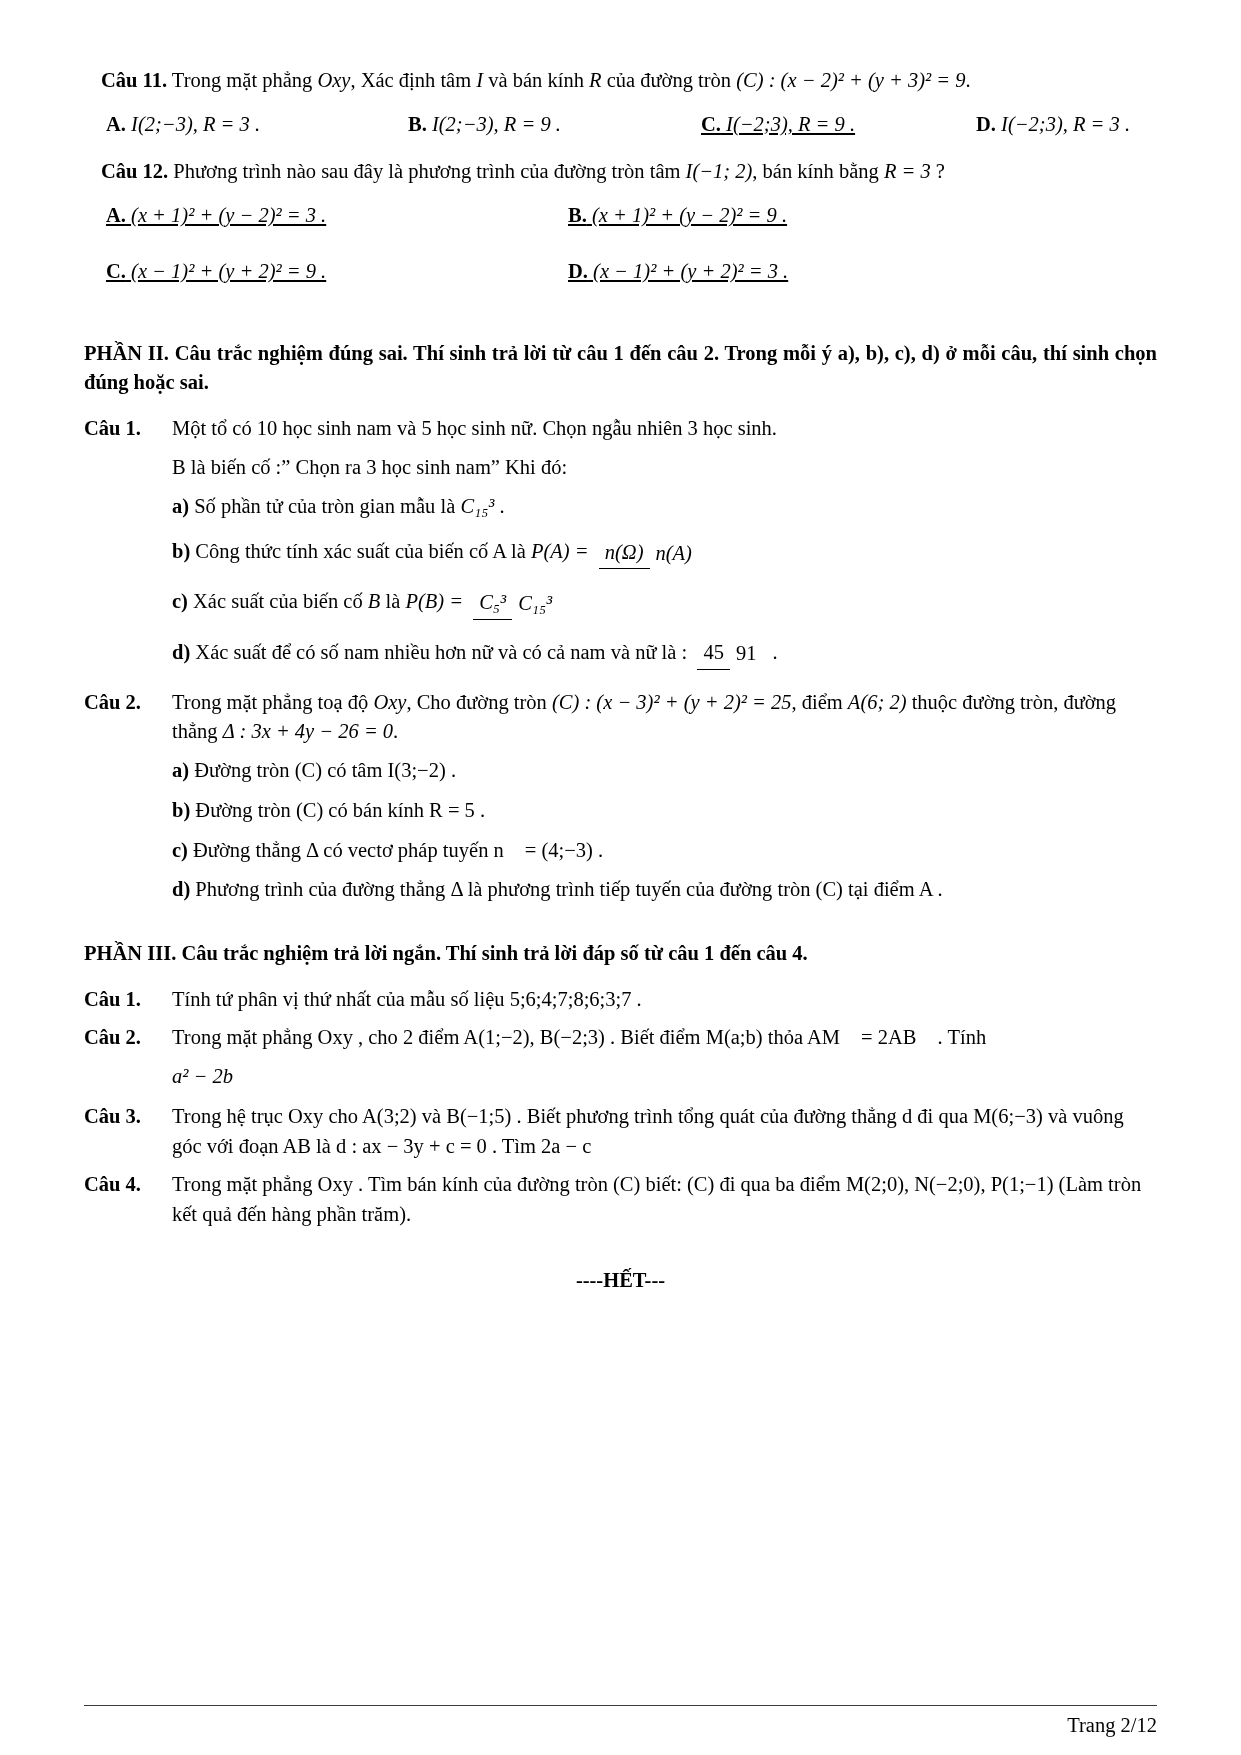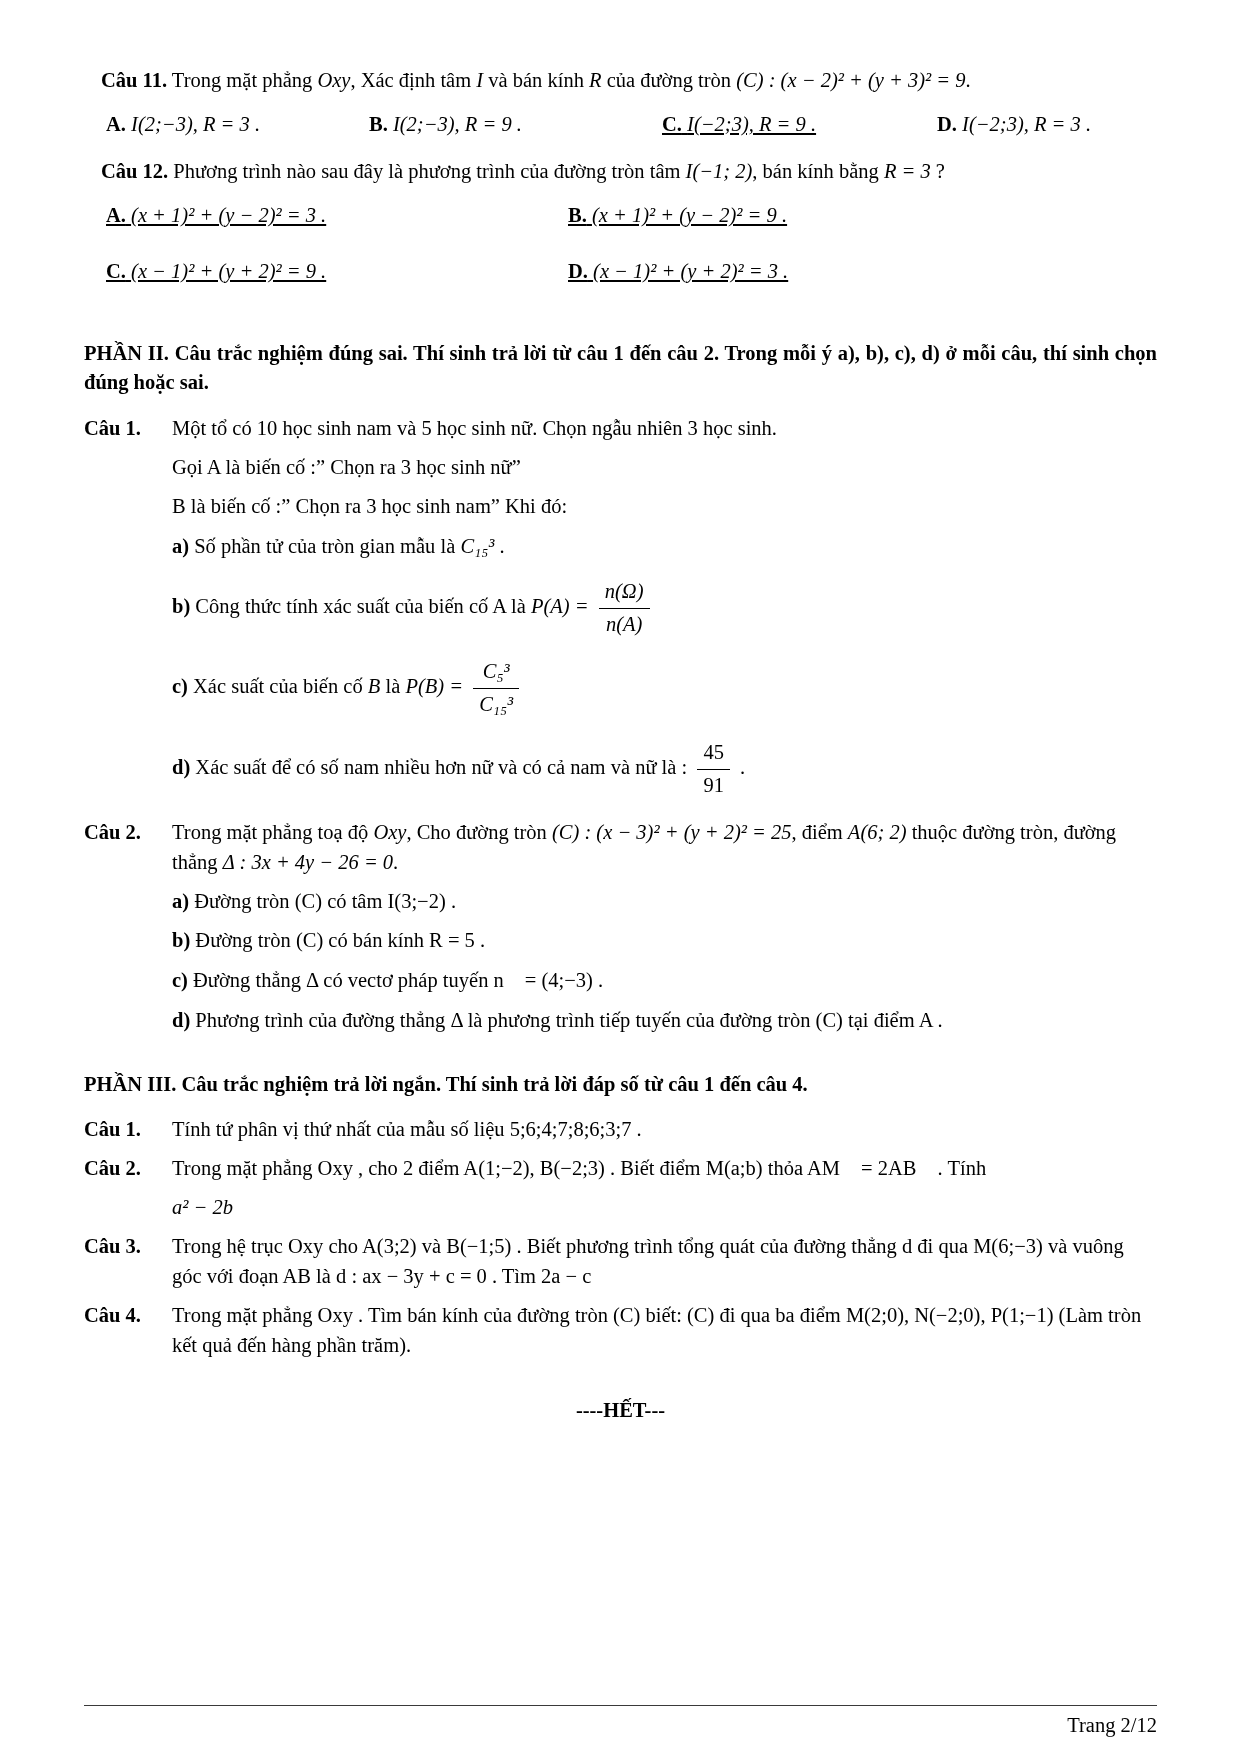--- a/index.html
+++ b/index.html
@@ -10,37 +10,37 @@
     font-family: "Liberation Serif", "DejaVu Serif", serif;
     font-size: 20.5px; line-height: 1.45;
   }
   .content { padding: 66px 84px 0 84px; }
   .b { font-weight: bold; }
   .m { font-style: italic; }
   .para { margin: 0 0 14px 17px; }
   .optrow { display: flex; padding-left: 22px; margin: 0 0 18px 0; gap: 47px; }
   .optrow .opt { white-space: nowrap; }
   .optrow .o1 { width: 216px; }
-  .optrow .o2 { width: 246px; }
+  .optrow .o2 { width: 246px; margin-left: 39px; }
   .optrow .o3 { width: 228px; text-decoration: underline; }
   .optgrid {
     display: grid; grid-template-columns: 462px 1fr;
     row-gap: 26px; padding-left: 22px; margin: 4px 0 0 0; text-decoration: underline;
   }
   .heading { font-weight: bold; text-align: justify; margin: 0 0 16px 0; }
   .mt-xl { margin-top: 52px; }
   .mt-lg { margin-top: 34px; }
   .qhead { display: flex; margin: 0 0 9px 0; }
   .qlabel { flex: 0 0 88px; font-weight: bold; }
   .qtext { flex: 1; }
   .indent { margin: 0 0 10px 88px; }
   .item { margin: 0 0 15px 88px; }
   .item-tall { margin: 8px 0 18px 88px; }
   .frac {
-    display: inline-flex; flex-direction: column; text-align: center;
+    display: inline-flex; flex-direction: row; 
     vertical-align: middle; margin: 0 5px;
   }
   .frac .num { display: block; border-bottom: 1.4px solid #000; padding: 0 6px 1px 6px; }
   .frac .den { display: block; padding: 1px 6px 0 6px; }
   .center { text-align: center; margin: 36px 0 0 0; }
   .signature { margin: 44px 0 0 478px; }
   .footer { position: absolute; left: 84px; right: 84px; bottom: 14px; }
   .rule { border-top: 1.6px solid #3a3a3a; margin-bottom: 5px; }
   .pagenum { text-align: right; }
 </style>
@@ -82,21 +82,20 @@
       <span><span class="b">C.</span> <span class="m">(x − 1)² + (y + 2)² = 9 .</span></span>
       <span><span class="b">D.</span> <span class="m">(x − 1)² + (y + 2)² = 3 .</span></span>
     </div>
 
     <p class="heading mt-xl">PHẦN II. Câu trắc nghiệm đúng sai. Thí sinh trả lời từ câu 1 đến câu 2. Trong mỗi ý a), b), c), d) ở mỗi câu, thí sinh chọn đúng hoặc sai.</p>
 
     <div class="qhead">
       <span class="qlabel">Câu 1.</span>
       <span class="qtext">Một tổ có 10 học sinh nam và 5 học sinh nữ. Chọn ngẫu nhiên 3  học sinh.</span>
     </div>
-    <p class="indent">Gọi A là biến cố :” Chọn ra 3  học sinh nữ”</p>
     <p class="indent">B là biến cố :” Chọn ra 3  học sinh nam” Khi đó:</p>
 
     <p class="item">
       <span class="b">a)</span>
       <span>Số phần tử của tròn gian mẫu là</span>
       <span class="m">C₁₅³</span>
       <span>.</span>
     </p>
 
     <p class="item-tall">

